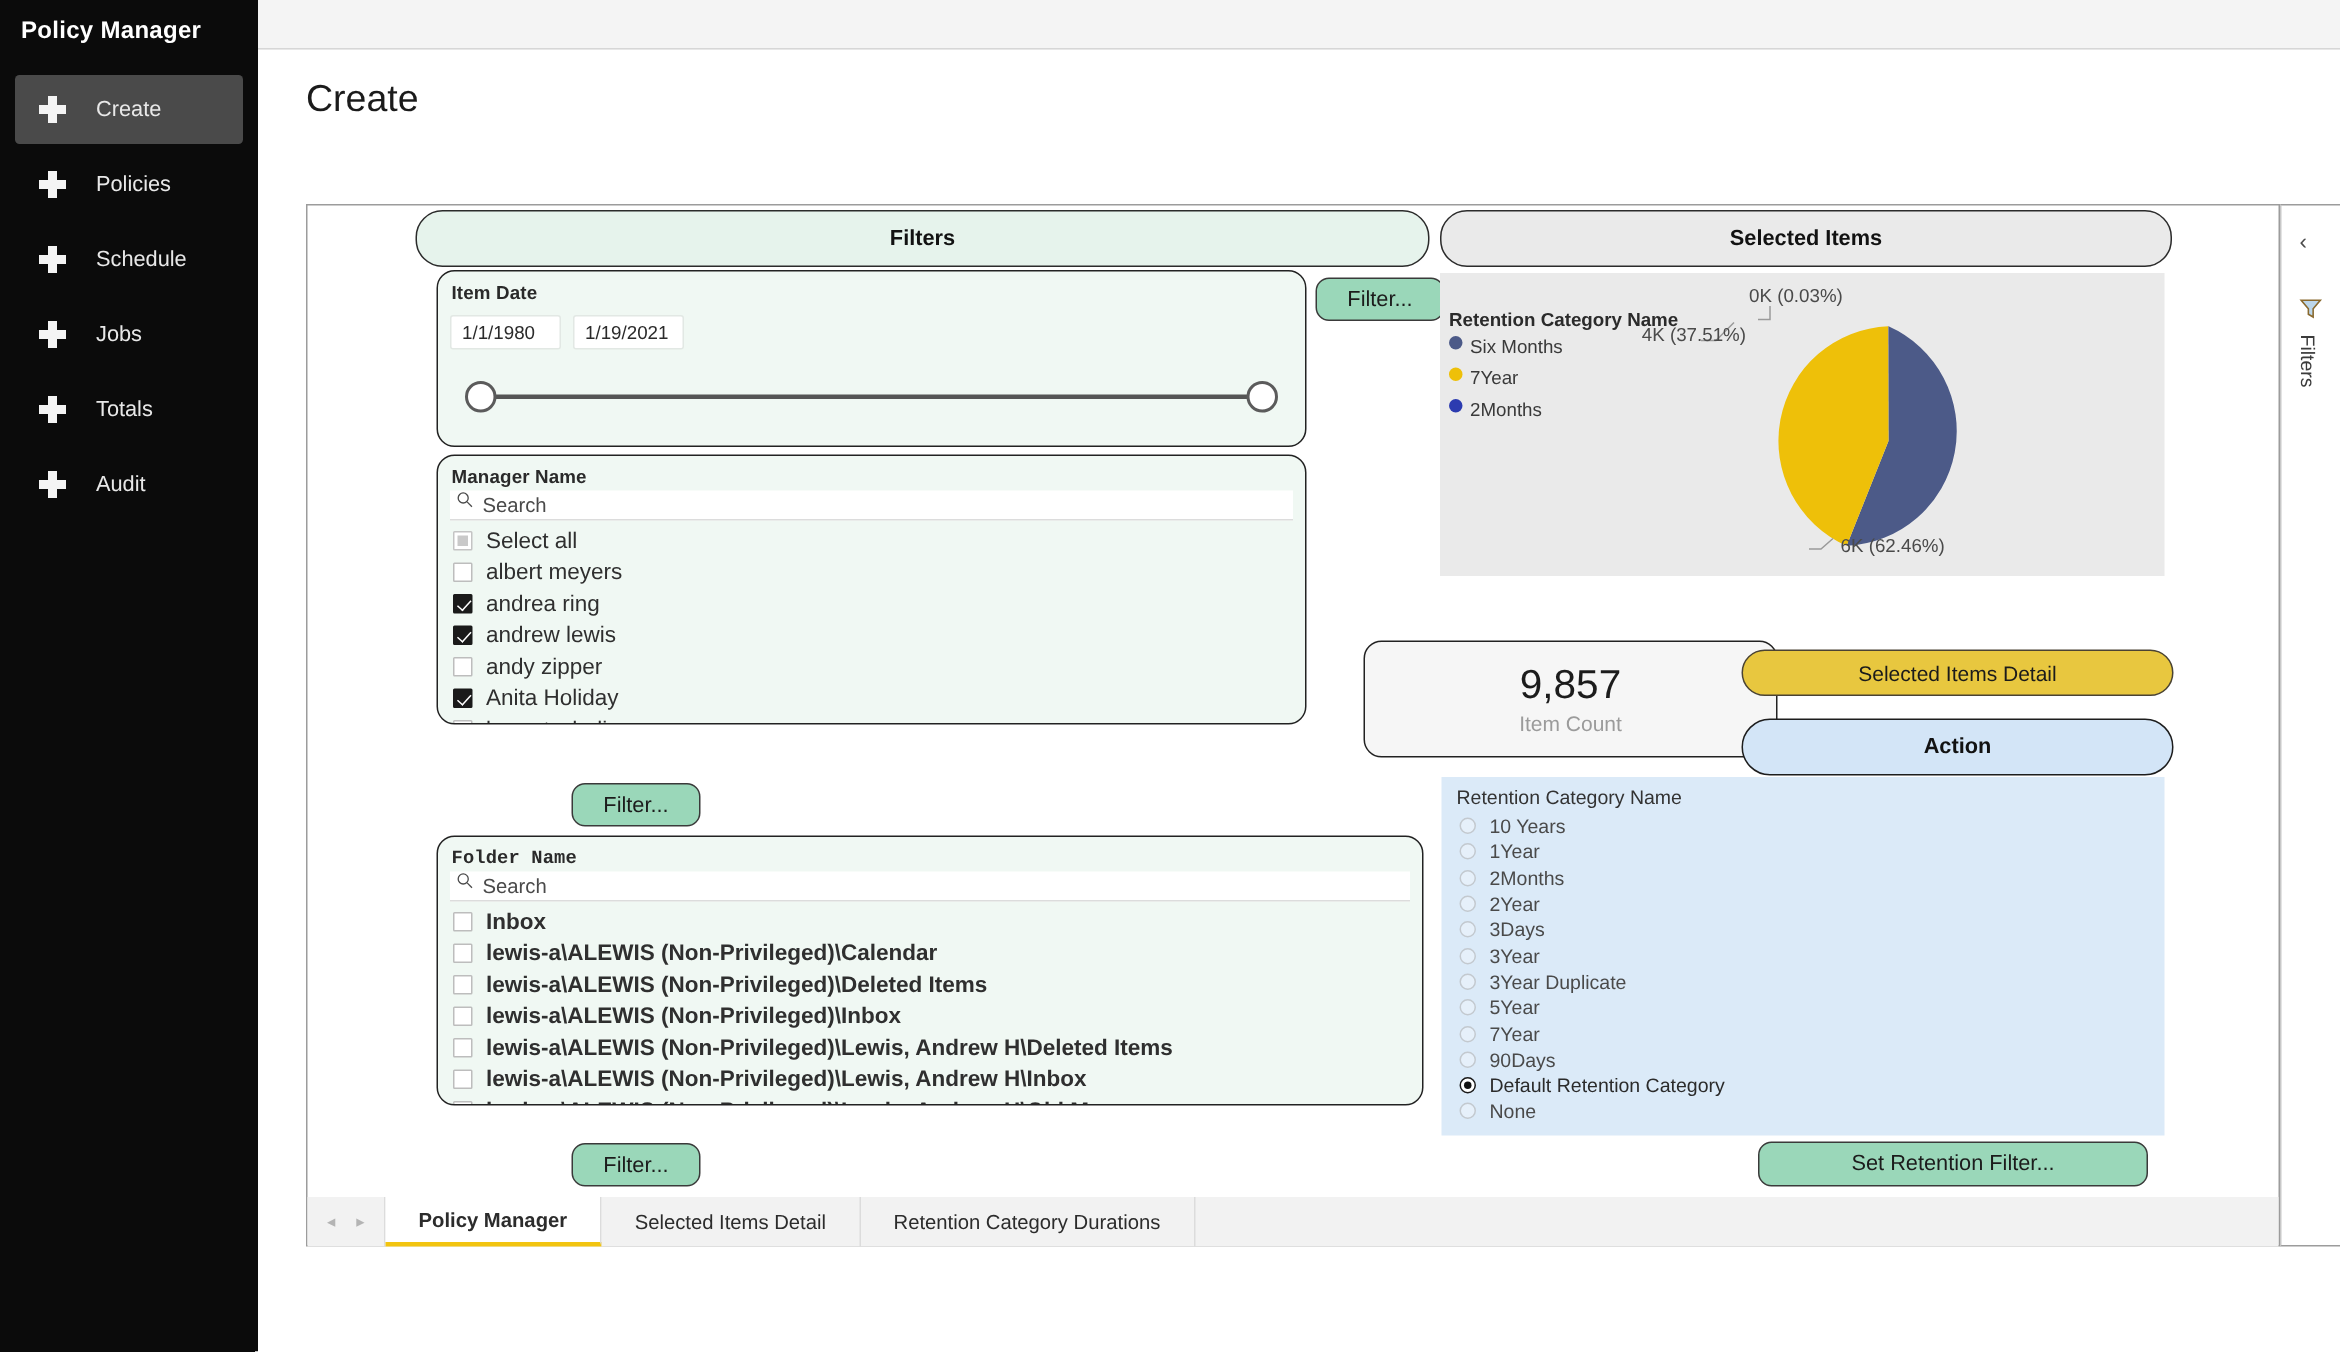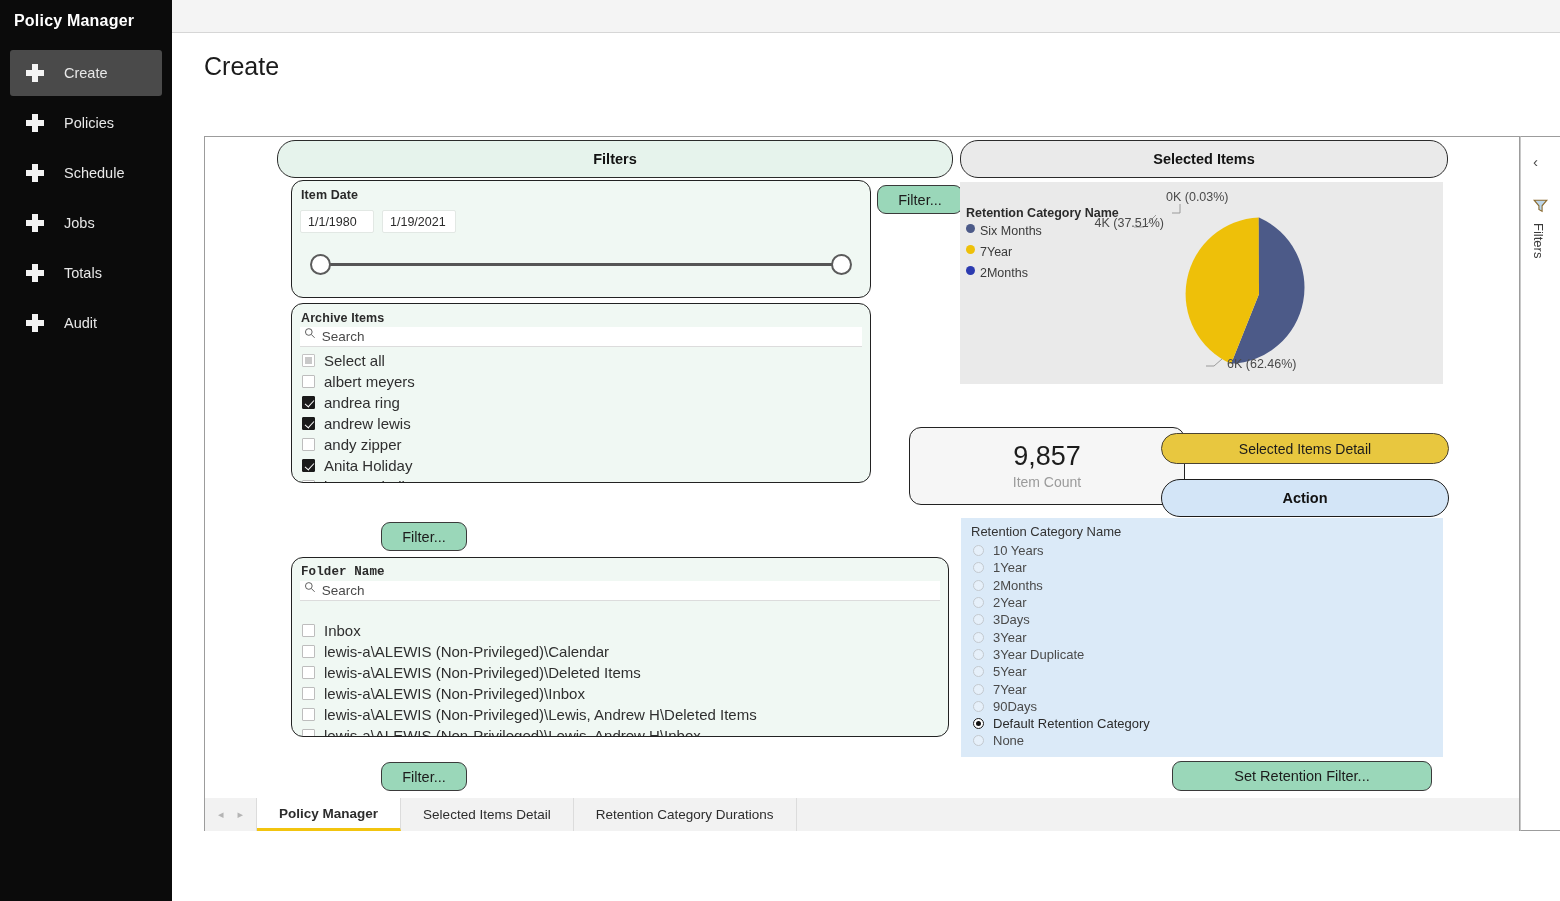--- a/index.html
+++ b/index.html
@@ -329,21 +329,21 @@
       <div class="slider-wrap">
         <div class="slider-track"></div>
         <div class="slider-knob left"></div>
         <div class="slider-knob right"></div>
       </div>
     </div>
 
     <div class="btn-filter bf1">Filter...</div>
 
     <div class="card archive">
-      <div class="sec-label" style="margin:7px 0 2px 9px;">Archive Items</div>
+      <div class="sec-label" style="margin:7px 0 2px 9px;">Manager Name</div>
       <div class="search-row">
         <svg width="12" height="12" viewBox="0 0 16 16">
           <circle cx="6.6" cy="6.6" r="4.6" fill="none" stroke="#4a4a4a" stroke-width="1.2"></circle>
           <line x1="10.2" y1="10.2" x2="14.6" y2="14.6" stroke="#4a4a4a" stroke-width="1.2"></line>
         </svg>
         <input type="text" placeholder="Search" style="">
       </div>
       <div style="margin-top:3px;">
         <div class="opt">
           <span class="cbox partial"></span>
@@ -403,21 +403,21 @@
 
     <div class="card folder">
       <div class="sec-label" style="margin:7px 0 2px 9px;font-family:Liberation Mono, monospace;">Folder Name</div>
       <div class="search-row">
         <svg width="12" height="12" viewBox="0 0 16 16">
           <circle cx="6.6" cy="6.6" r="4.6" fill="none" stroke="#4a4a4a" stroke-width="1.2"></circle>
           <line x1="10.2" y1="10.2" x2="14.6" y2="14.6" stroke="#4a4a4a" stroke-width="1.2"></line>
         </svg>
         <input type="text" placeholder="Search" style="">
       </div>
-      <div style="margin-top:19px;">
+      <div style="margin-top:3px;font-weight:bold;">
         <div class="opt">
           <span class="cbox"></span>
           <span>Inbox</span>
         </div>
         <div class="opt">
           <span class="cbox"></span>
           <span>lewis-a\ALEWIS (Non-Privileged)\Calendar</span>
         </div>
         <div class="opt">
           <span class="cbox"></span>

